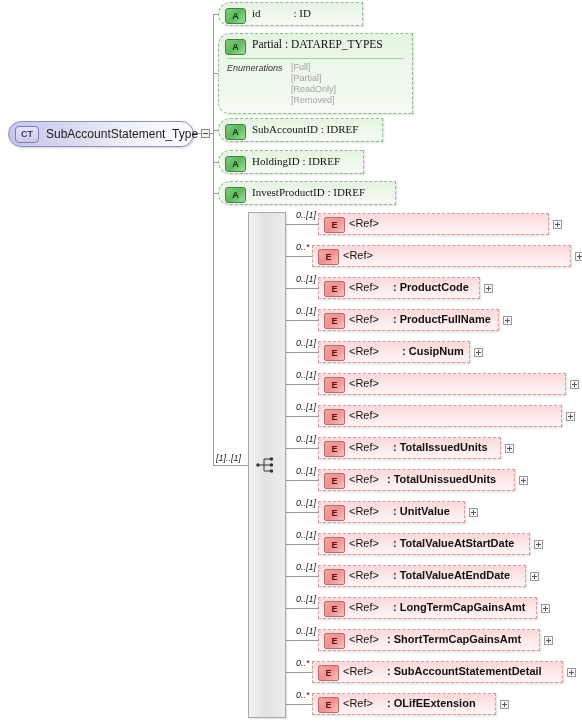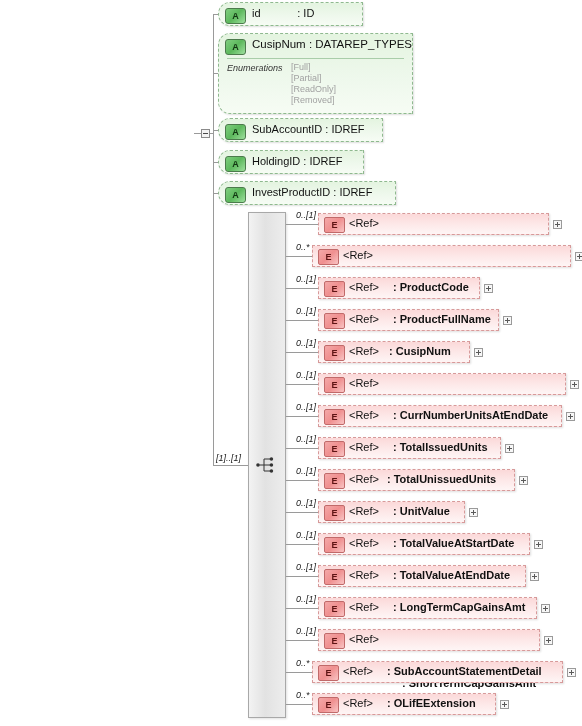--- a/index.html
+++ b/index.html
@@ -109,20 +109,21 @@
     align-items: center;
     justify-content: center;
   }
   .attr-name {
     position: absolute;
     left: 33px;
     top: 4px;
     font-size: 11px;
     color: #111;
     white-space: pre;
+    font-family: Liberation Serif, serif;
   }
   .enum-sep {
     position: absolute;
     left: 8px;
     right: 8px;
     top: 24px;
     height: 1px;
     background: #a9cda9;
   }
   .enum-label {
@@ -257,29 +258,33 @@
   <div class="vline" style="left:213px; top:14px; height:452px;"></div>
 
   <div class="hline" style="left:213px; top:14px; width:6px;"></div>
   <div class="hline" style="left:213px; top:73px; width:6px;"></div>
   <div class="hline" style="left:213px; top:130px; width:6px;"></div>
   <div class="hline" style="left:213px; top:162px; width:6px;"></div>
   <div class="hline" style="left:213px; top:193px; width:6px;"></div>
 
   <div class="hline" style="left:213px; top:465px; width:35px;"></div>
 
+  <div class="ct-box">
+    <span class="ct-badge">CT</span>
+    <span class="ct-label">SubAccountStatement_Type</span>
+  </div>
 
   <div class="attr-box" style="left:218px; top:2px; width:145px; height:24px;">
     <span class="attr-badge">A</span>
     <span class="attr-name">id            : ID</span>
   </div>
 
   <div class="attr-box" style="left:218px; top:33px; width:195px; height:81px;">
     <span class="attr-badge">A</span>
-    <span class="attr-name" style="font-size:11.5px;">CusipNum : DATAREP_TYPES</span>
+    <span class="attr-name" style="font-size:11.5px;">Partial : DATAREP_TYPES</span>
     <span class="enum-sep"></span>
     <span class="enum-label">Enumerations</span>
     <span class="enum-values" style="white-space:pre;">[Full]
 [Partial]
 [ReadOnly]
 [Removed]</span>
   </div>
 
   <div class="attr-box" style="left:218px; top:118px; width:165px; height:24px;">
     <span class="attr-badge">A</span>
@@ -339,36 +344,35 @@
         <span class="elem-badge">E</span>
         <span class="elem-ref">&lt;Ref&gt;</span>
         <span class="elem-name" style="left: 74px;">: ProductFullName</span>
       </div>
       <div class="plus-box" style="left: 503px; top: 316px;"></div>
       <div class="hline" style="left: 286px; top: 352px; width: 32px;"></div>
       <span class="occurs" style="left: 296px; top: 338px;">0..[1]</span>
       <div class="elem-box" style="left: 318px; top: 341px; width: 152px;">
         <span class="elem-badge">E</span>
         <span class="elem-ref">&lt;Ref&gt;</span>
-        <span class="elem-name" style="left: 70px;">: CusipNum</span>
+        <span class="elem-name" style="left: 83px;">: CusipNum</span>
       </div>
       <div class="plus-box" style="left: 474px; top: 348px;"></div>
       <div class="hline" style="left: 286px; top: 384px; width: 32px;"></div>
       <span class="occurs" style="left: 296px; top: 370px;">0..[1]</span>
       <div class="elem-box" style="left: 318px; top: 373px; width: 248px;">
         <span class="elem-badge">E</span>
         <span class="elem-ref">&lt;Ref&gt;</span>
       </div>
       <div class="plus-box" style="left: 570px; top: 380px;"></div>
       <div class="hline" style="left: 286px; top: 416px; width: 32px;"></div>
       <span class="occurs" style="left: 296px; top: 402px;">0..[1]</span>
       <div class="elem-box" style="left: 318px; top: 405px; width: 244px;">
         <span class="elem-badge">E</span>
         <span class="elem-ref">&lt;Ref&gt;</span>
-        <span class="elem-name" style="left: 74px;">: CurrNumberUnitsAtEndDate</span>
       </div>
       <div class="plus-box" style="left: 566px; top: 412px;"></div>
       <div class="hline" style="left: 286px; top: 448px; width: 32px;"></div>
       <span class="occurs" style="left: 296px; top: 434px;">0..[1]</span>
       <div class="elem-box" style="left: 318px; top: 437px; width: 183px;">
         <span class="elem-badge">E</span>
         <span class="elem-ref">&lt;Ref&gt;</span>
         <span class="elem-name" style="left: 74px;">: TotalIssuedUnits</span>
       </div>
       <div class="plus-box" style="left: 505px; top: 444px;"></div>
@@ -410,21 +414,21 @@
         <span class="elem-badge">E</span>
         <span class="elem-ref">&lt;Ref&gt;</span>
         <span class="elem-name" style="left: 74px;">: LongTermCapGainsAmt</span>
       </div>
       <div class="plus-box" style="left: 541px; top: 604px;"></div>
       <div class="hline" style="left: 286px; top: 640px; width: 32px;"></div>
       <span class="occurs" style="left: 296px; top: 626px;">0..[1]</span>
       <div class="elem-box" style="left: 318px; top: 629px; width: 222px;">
         <span class="elem-badge">E</span>
         <span class="elem-ref">&lt;Ref&gt;</span>
-        <span class="elem-name" style="left: 83px; margin-top: 44px;">: ShortTermCapGainsAmt</span>
+        <span class="elem-name" style="left: 68px;">: ShortTermCapGainsAmt</span>
       </div>
       <div class="plus-box" style="left: 544px; top: 636px;"></div>
       <div class="hline" style="left: 286px; top: 672px; width: 26px;"></div>
       <span class="occurs" style="left: 296px; top: 658px;">0..*</span>
       <div class="elem-box" style="left: 312px; top: 661px; width: 251px;">
         <span class="elem-badge">E</span>
         <span class="elem-ref">&lt;Ref&gt;</span>
         <span class="elem-name" style="left: 74px;">: SubAccountStatementDetail</span>
       </div>
       <div class="plus-box" style="left: 567px; top: 668px;"></div>

